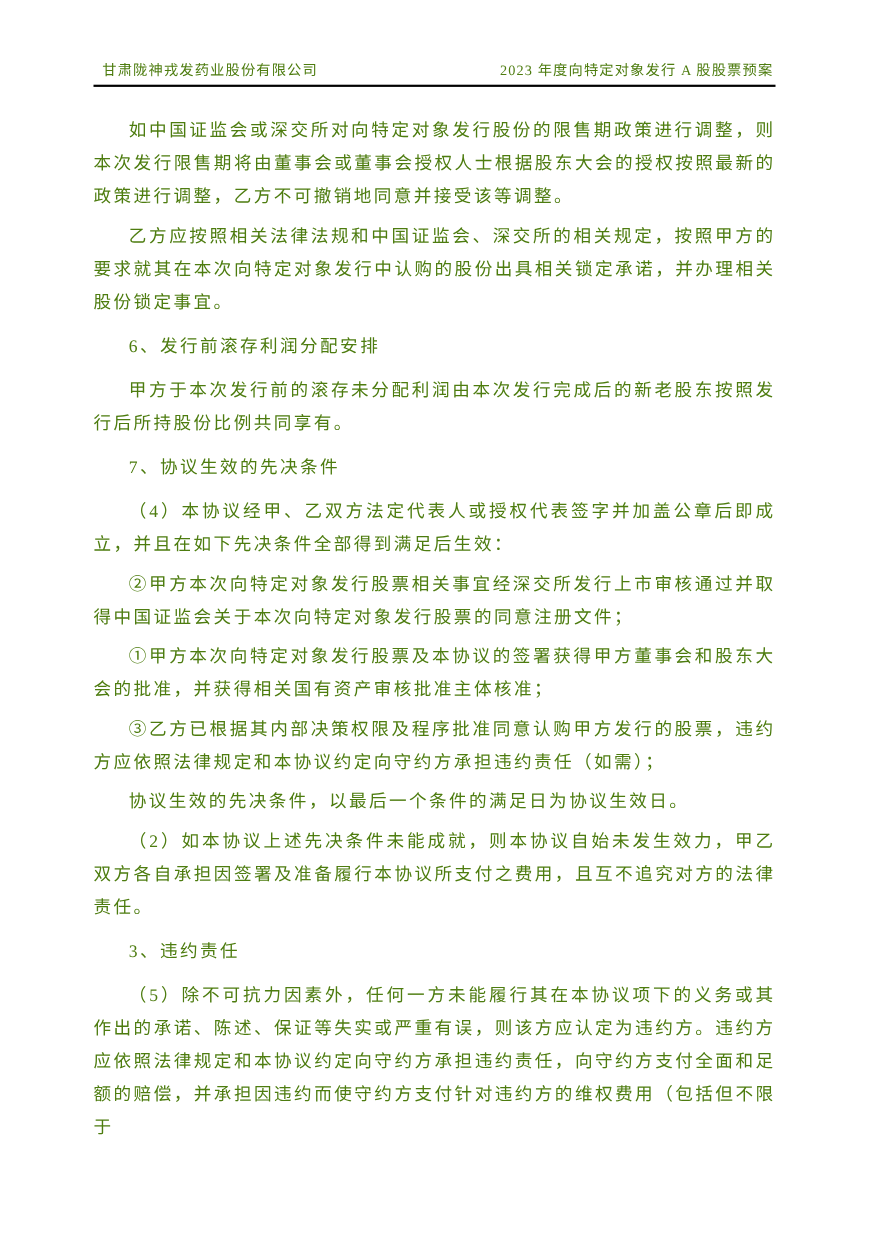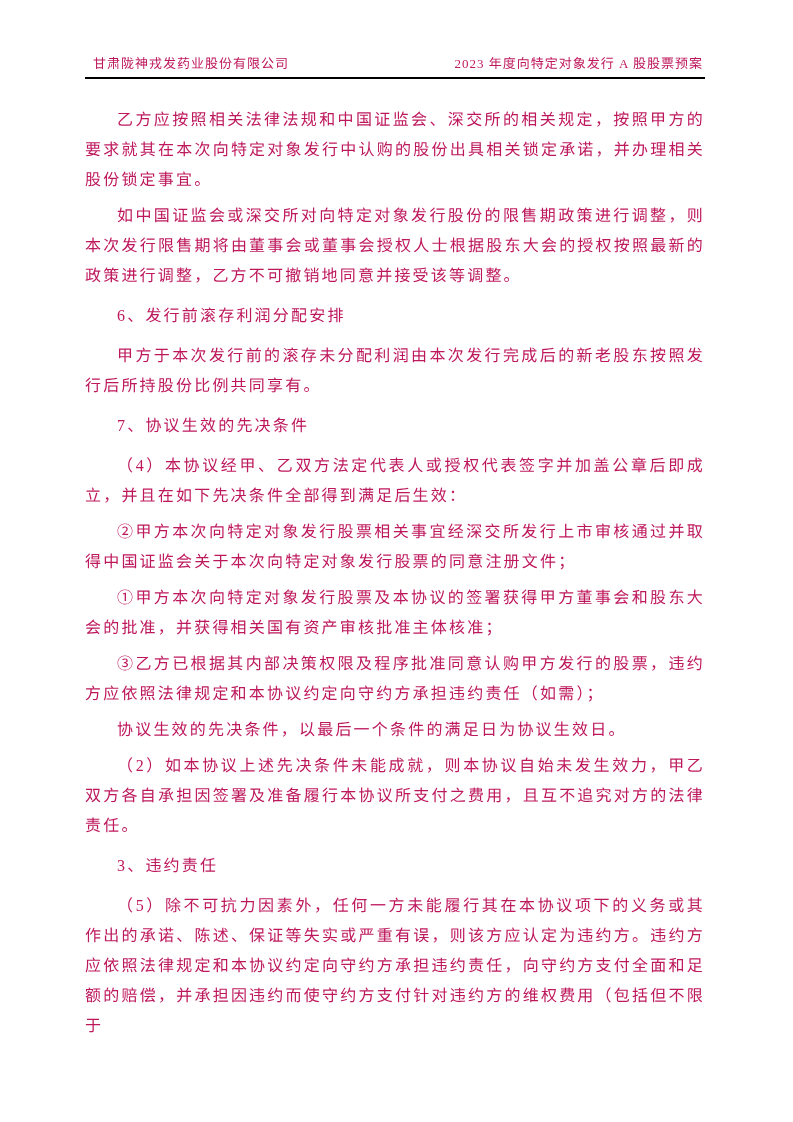--- a/index.html
+++ b/index.html
@@ -5,21 +5,21 @@
   html, body {
     margin: 0;
     padding: 0;
     background: #ffffff;
   }
   .page {
     position: relative;
     width: 793px;
     height: 1122px;
     background: #ffffff;
-    color: #be185d;
+    color: #4d7c0f;
     font-family: "Liberation Serif", "DejaVu Serif", serif;
     overflow: hidden;
     box-sizing: border-box;
     padding: 56px 88px 0 85px;
   }
   .page-header {
     display: flex;
     justify-content: space-between;
     align-items: flex-end;
     font-size: 13px;
@@ -60,22 +60,22 @@
 <body>
 
 <div class="page">
 
   <div class="page-header">
     <span class="hdr-left">甘肃陇神戎发药业股份有限公司</span>
     <span class="hdr-right">2023 年度向特定对象发行 A 股股票预案</span>
   </div>
 
   <div class="doc-body">
+    <p class="para">如中国证监会或深交所对向特定对象发行股份的限售期政策进行调整，则本次发行限售期将由董事会或董事会授权人士根据股东大会的授权按照最新的政策进行调整，乙方不可撤销地同意并接受该等调整。</p>
     <p class="para">乙方应按照相关法律法规和中国证监会、深交所的相关规定，按照甲方的要求就其在本次向特定对象发行中认购的股份出具相关锁定承诺，并办理相关股份锁定事宜。</p>
-    <p class="para">如中国证监会或深交所对向特定对象发行股份的限售期政策进行调整，则本次发行限售期将由董事会或董事会授权人士根据股东大会的授权按照最新的政策进行调整，乙方不可撤销地同意并接受该等调整。</p>
     <p class="heading">6、发行前滚存利润分配安排</p>
     <p class="para">甲方于本次发行前的滚存未分配利润由本次发行完成后的新老股东按照发行后所持股份比例共同享有。</p>
     <p class="heading">7、协议生效的先决条件</p>
     <p class="para">（4）本协议经甲、乙双方法定代表人或授权代表签字并加盖公章后即成立，并且在如下先决条件全部得到满足后生效：</p>
     <p class="para">②甲方本次向特定对象发行股票相关事宜经深交所发行上市审核通过并取得中国证监会关于本次向特定对象发行股票的同意注册文件；</p>
     <p class="para">①甲方本次向特定对象发行股票及本协议的签署获得甲方董事会和股东大会的批准，并获得相关国有资产审核批准主体核准；</p>
     <p class="para">③乙方已根据其内部决策权限及程序批准同意认购甲方发行的股票，违约方应依照法律规定和本协议约定向守约方承担违约责任（如需）；</p>
     <p class="para">协议生效的先决条件，以最后一个条件的满足日为协议生效日。</p>
     <p class="para">（2）如本协议上述先决条件未能成就，则本协议自始未发生效力，甲乙双方各自承担因签署及准备履行本协议所支付之费用，且互不追究对方的法律责任。</p>
     <p class="heading">3、违约责任</p>

